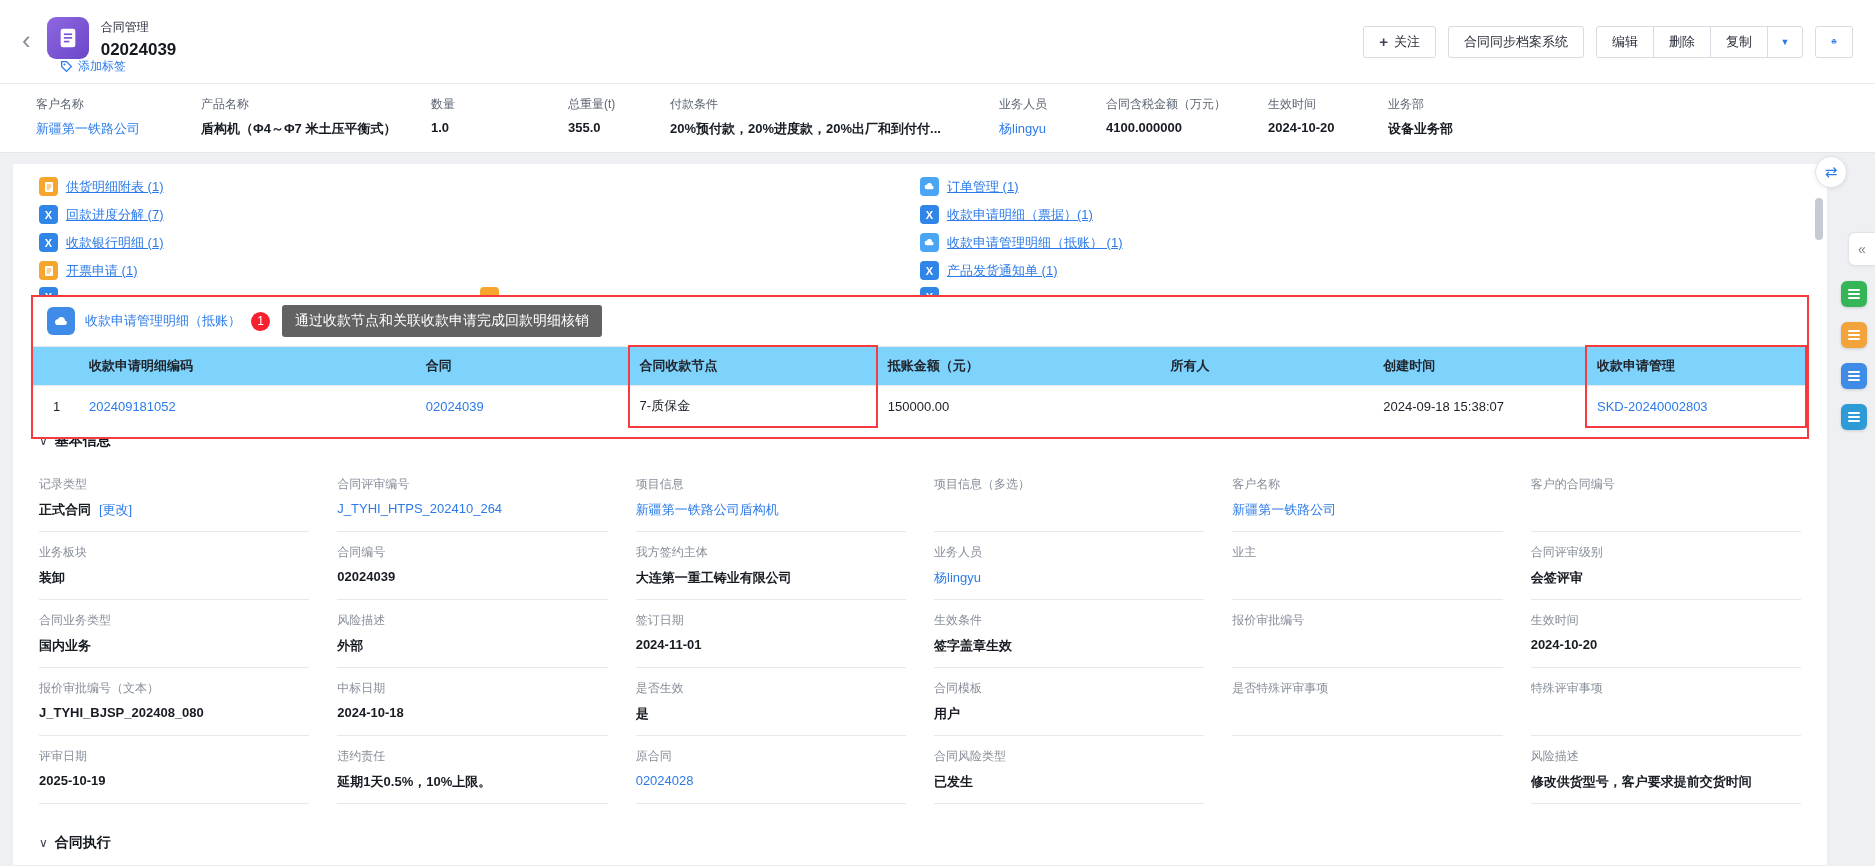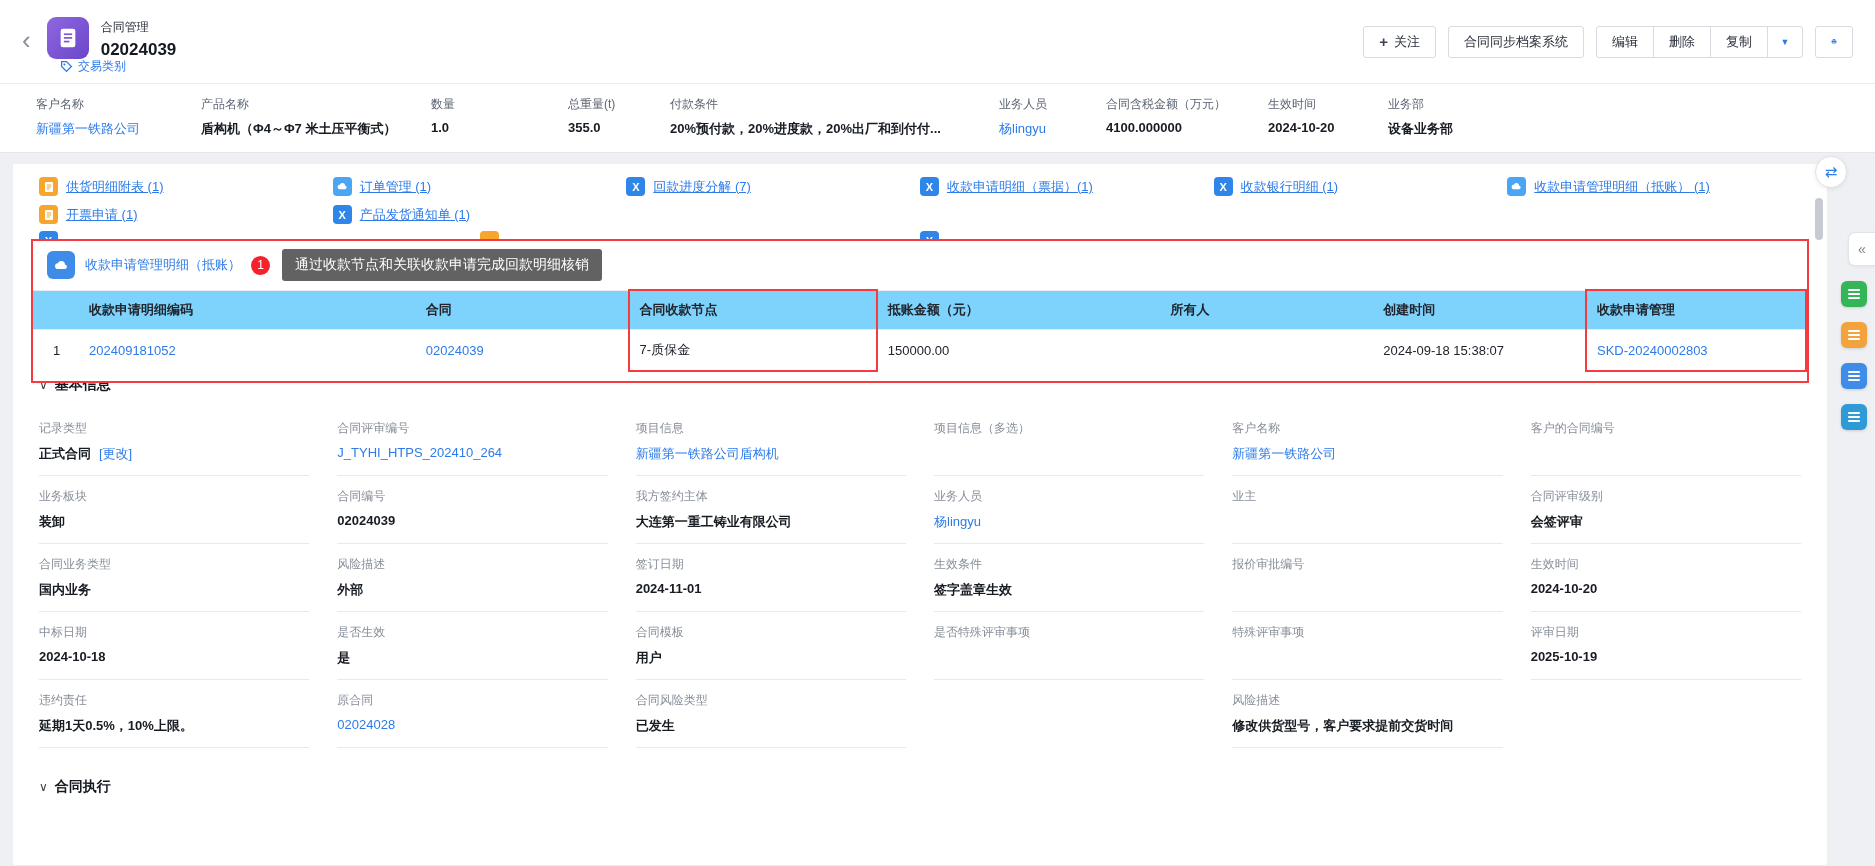--- a/index.html
+++ b/index.html
@@ -26,21 +26,21 @@
   .icon-btn{width:38px;justify-content:center;}
   .plus{color:#3d4350;font-size:15px;font-weight:700;line-height:1;}
   
   .summary{background:#fff;display:flex;padding:12px 20px 14px 36px;border-bottom:1px solid #e4e6ea;}
   .sf{padding-right:14px;overflow:hidden;}
   .sf .lab{font-size:12px;color:#5d6573;margin-bottom:7px;white-space:nowrap;}
   .sf .val{font-size:13px;font-weight:700;color:#171b22;white-space:nowrap;overflow:hidden;text-overflow:ellipsis;}
   .sf .val.link{color:var(--blue);font-weight:400;cursor:pointer;}
   
   .card{margin:10px 47px 0 12px;background:#fff;border-radius:3px;height:703px;position:relative;overflow:hidden;border:1px solid #eceef2;}
-  .links{padding:13px 26px 0;display:grid;grid-template-columns:repeat(6,1fr);row-gap:9px;}
+  .links{padding:13px 26px 0;display:grid;grid-template-columns:repeat(2,1fr);row-gap:9px;}
   .link-item{display:flex;align-items:center;gap:8px;font-size:13px;cursor:pointer;}
   .link-item .lbl{color:var(--blue);text-decoration:underline;white-space:nowrap;}
   .ic{width:19px;height:19px;border-radius:4px;display:flex;align-items:center;justify-content:center;flex:0 0 19px;color:#fff;font-size:11px;font-weight:700;}
   .ic-orange{background:#f6a52d;}
   .ic-sheet{background:#2f86e8;}
   .ic-cloud{background:#4aa5f5;}
   .cliprow{padding:7px 26px 0;display:grid;grid-template-columns:repeat(4,1fr);height:15px;overflow:hidden;}
   
   .hl{border:2px solid var(--red);margin:0 18px;background:#fff;position:relative;z-index:2;}
   .hl-head{display:flex;align-items:center;gap:10px;padding:8px 14px;}
@@ -93,21 +93,21 @@
   </div>
   <div class="titles">
     <div class="ent">合同管理</div>
     <div class="big">02024039</div>
   </div>
   <div class="addtag">
     <svg width="13" height="13" viewBox="0 0 24 24">
       <path d="M3 3h9l9 9-9 9-9-9z" fill="none" stroke="#2c7be9" stroke-width="2.4"></path>
       <circle cx="8.2" cy="8.2" r="1.8" fill="#2c7be9"></circle>
     </svg>
-    <span>交易类别</span>
+    <span>添加标签</span>
   </div>
   <div class="topbtns">
     <button class="btn">
       <span class="plus">+</span>
       <span>关注</span>
     </button>
     <button class="btn">合同同步档案系统</button>
     <div class="bgroup">
       <button class="btn">编辑</button>
       <button class="btn">删除</button>
@@ -356,20 +356,24 @@
       <div class="cell">
         <div class="lab">报价审批编号</div>
         <div class="val"></div>
       </div>
 
       <div class="cell">
         <div class="lab">生效时间</div>
         <div class="val">2024-10-20</div>
       </div>
       <div class="cell">
+        <div class="lab">报价审批编号（文本）</div>
+        <div class="val">J_TYHI_BJSP_202408_080</div>
+      </div>
+      <div class="cell">
         <div class="lab">中标日期</div>
         <div class="val">2024-10-18</div>
       </div>
       <div class="cell">
         <div class="lab">是否生效</div>
         <div class="val">是</div>
       </div>
       <div class="cell">
         <div class="lab">合同模板</div>
         <div class="val">用户</div>

